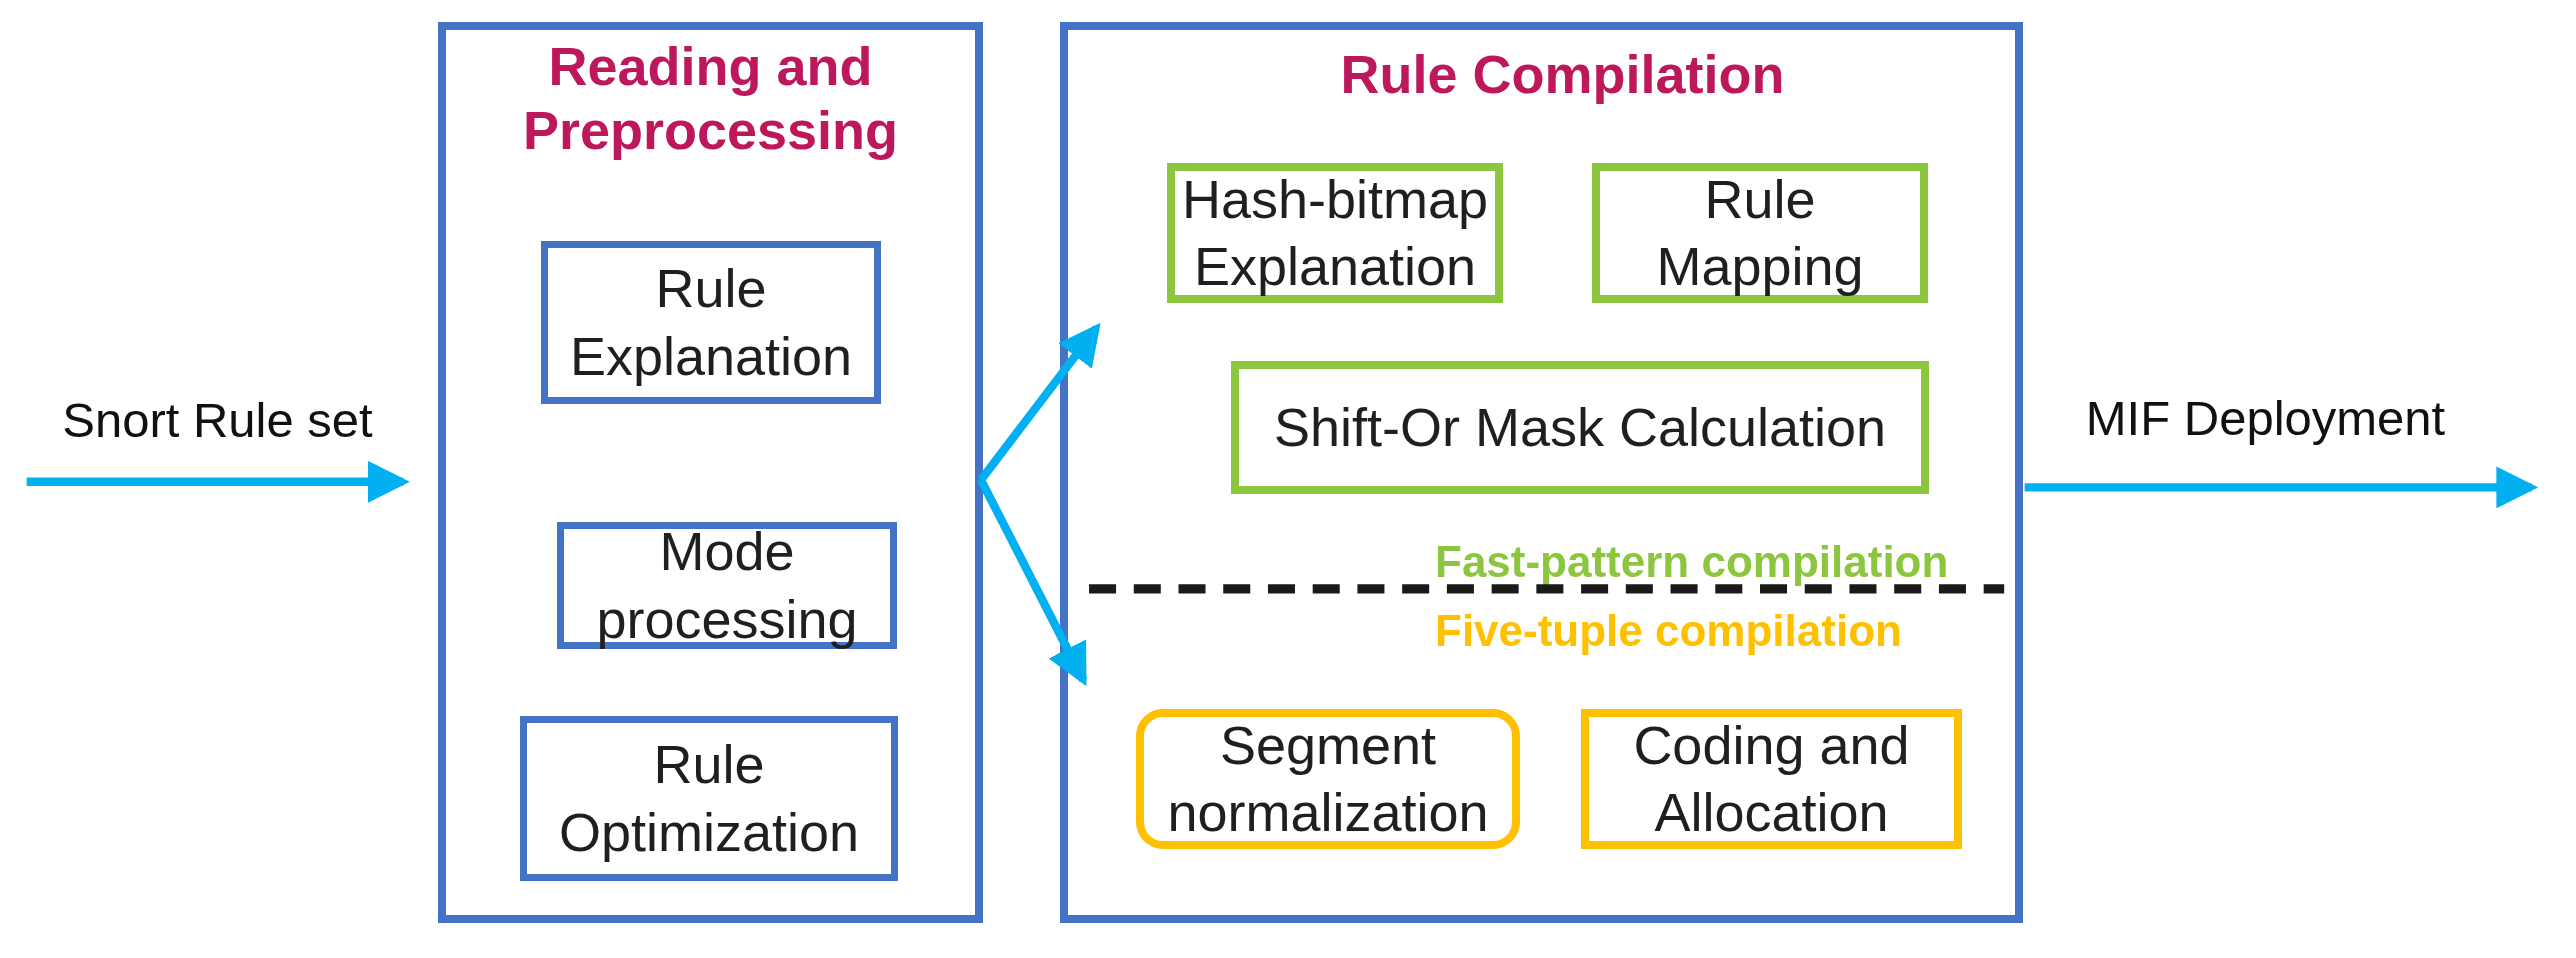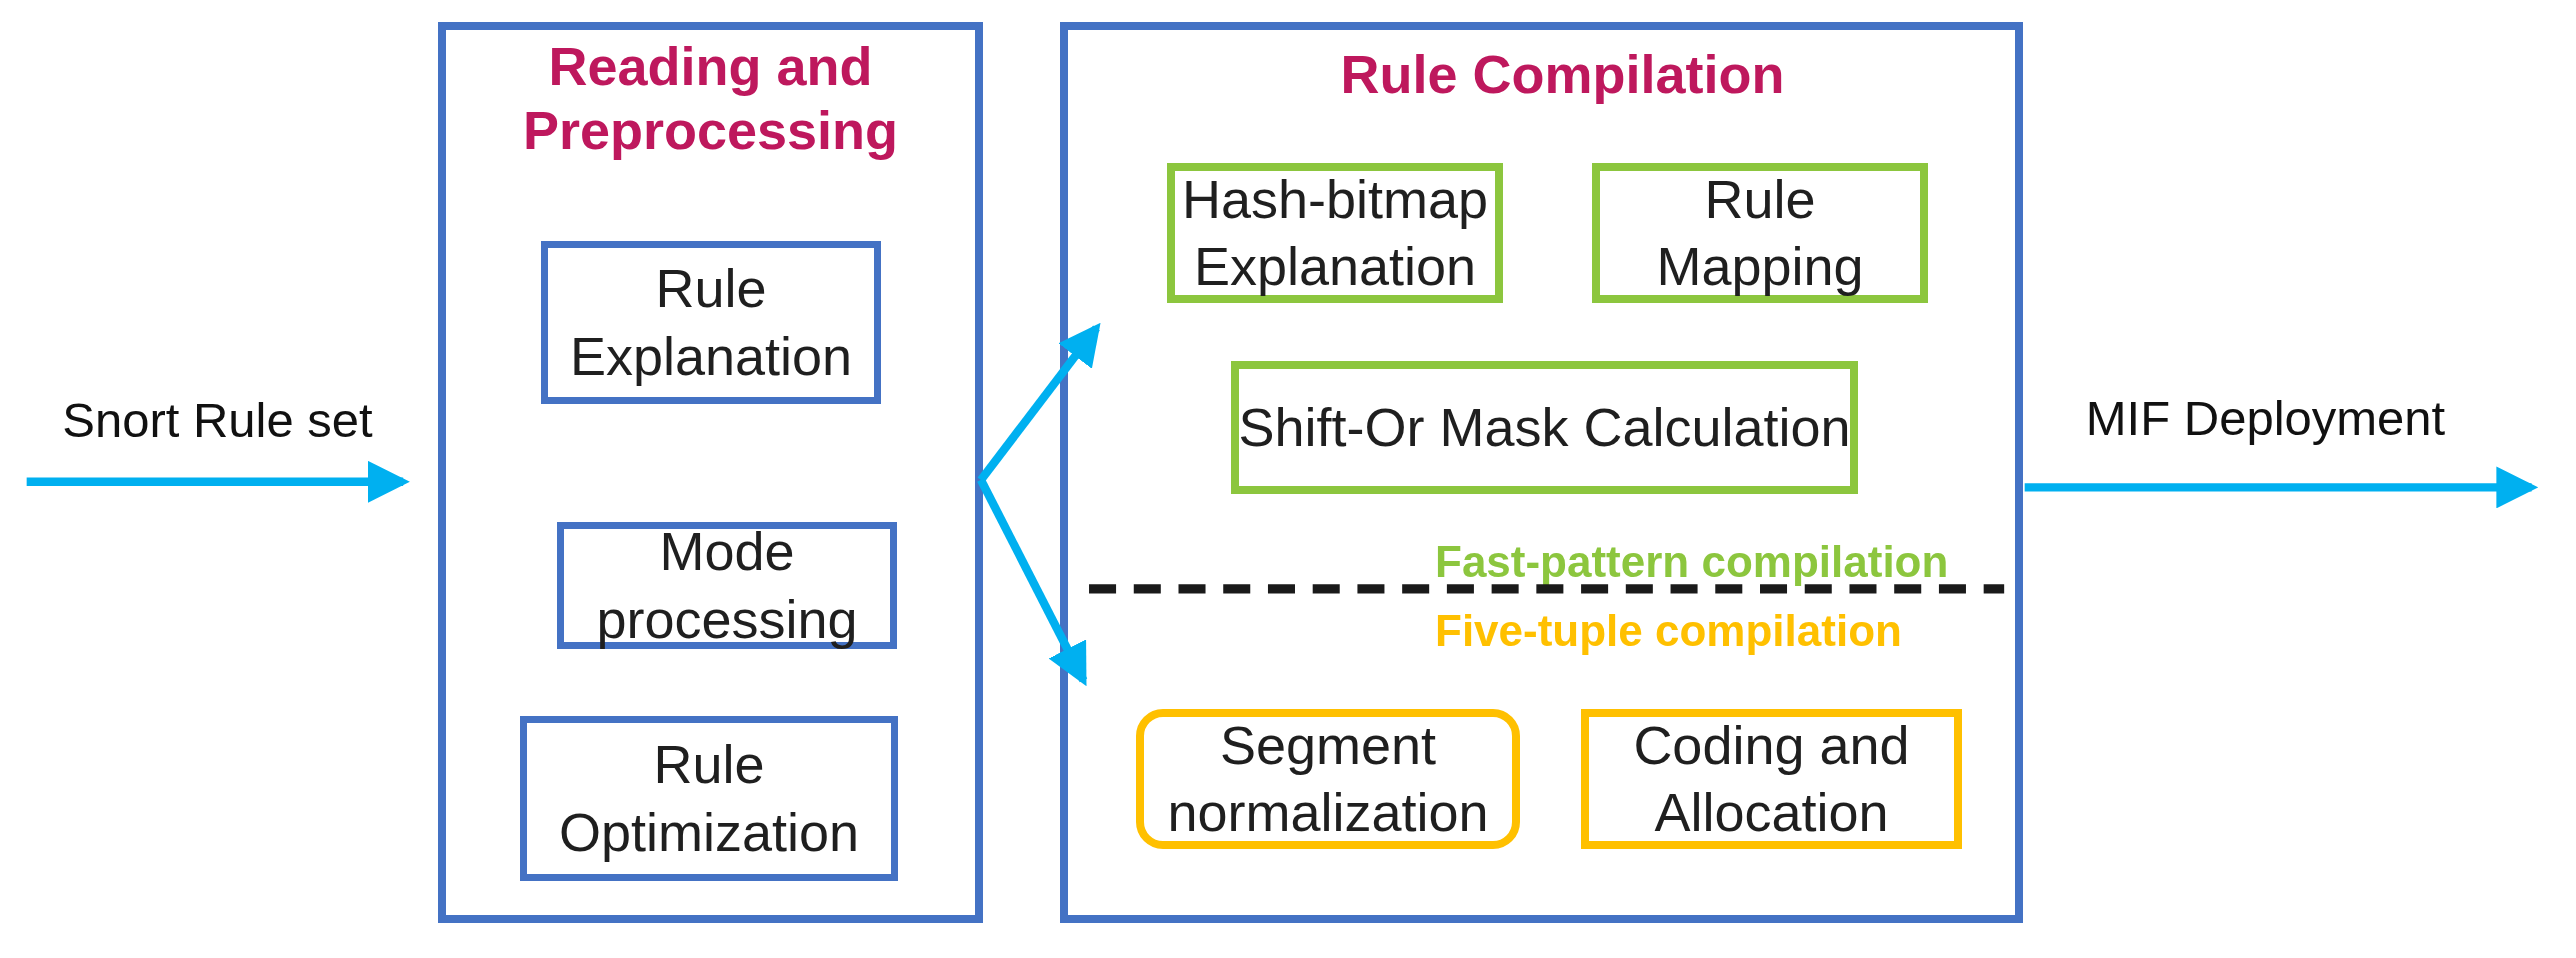--- a/index.html
+++ b/index.html
@@ -113,21 +113,21 @@
   <div class="node green" style="left:1167px; top:163px; width:336px; height:140px;">
     <span>Hash-bitmap</span>
     <span>Explanation</span>
   </div>
 
   <div class="node green" style="left:1592px; top:163px; width:336px; height:140px;">
     <span>Rule</span>
     <span>Mapping</span>
   </div>
 
-  <div class="node green" style="left:1231px; top:361px; width:627px; height:133px;">
+  <div class="node green" style="left:1231px; top:361px; width:698px; height:133px;">
     <span>Shift-Or Mask Calculation</span>
   </div>
 
   <div class="section-label green" style="left:1435px; top:537px;">Fast-pattern compilation</div>
 
   <div class="section-label orange" style="left:1435px; top:606px;">Five-tuple compilation</div>
 
   <div class="node orange" style="left:1136px; top:709px; width:384px; height:140px;border-radius:27px;">
     <span>Segment</span>
     <span>normalization</span>

